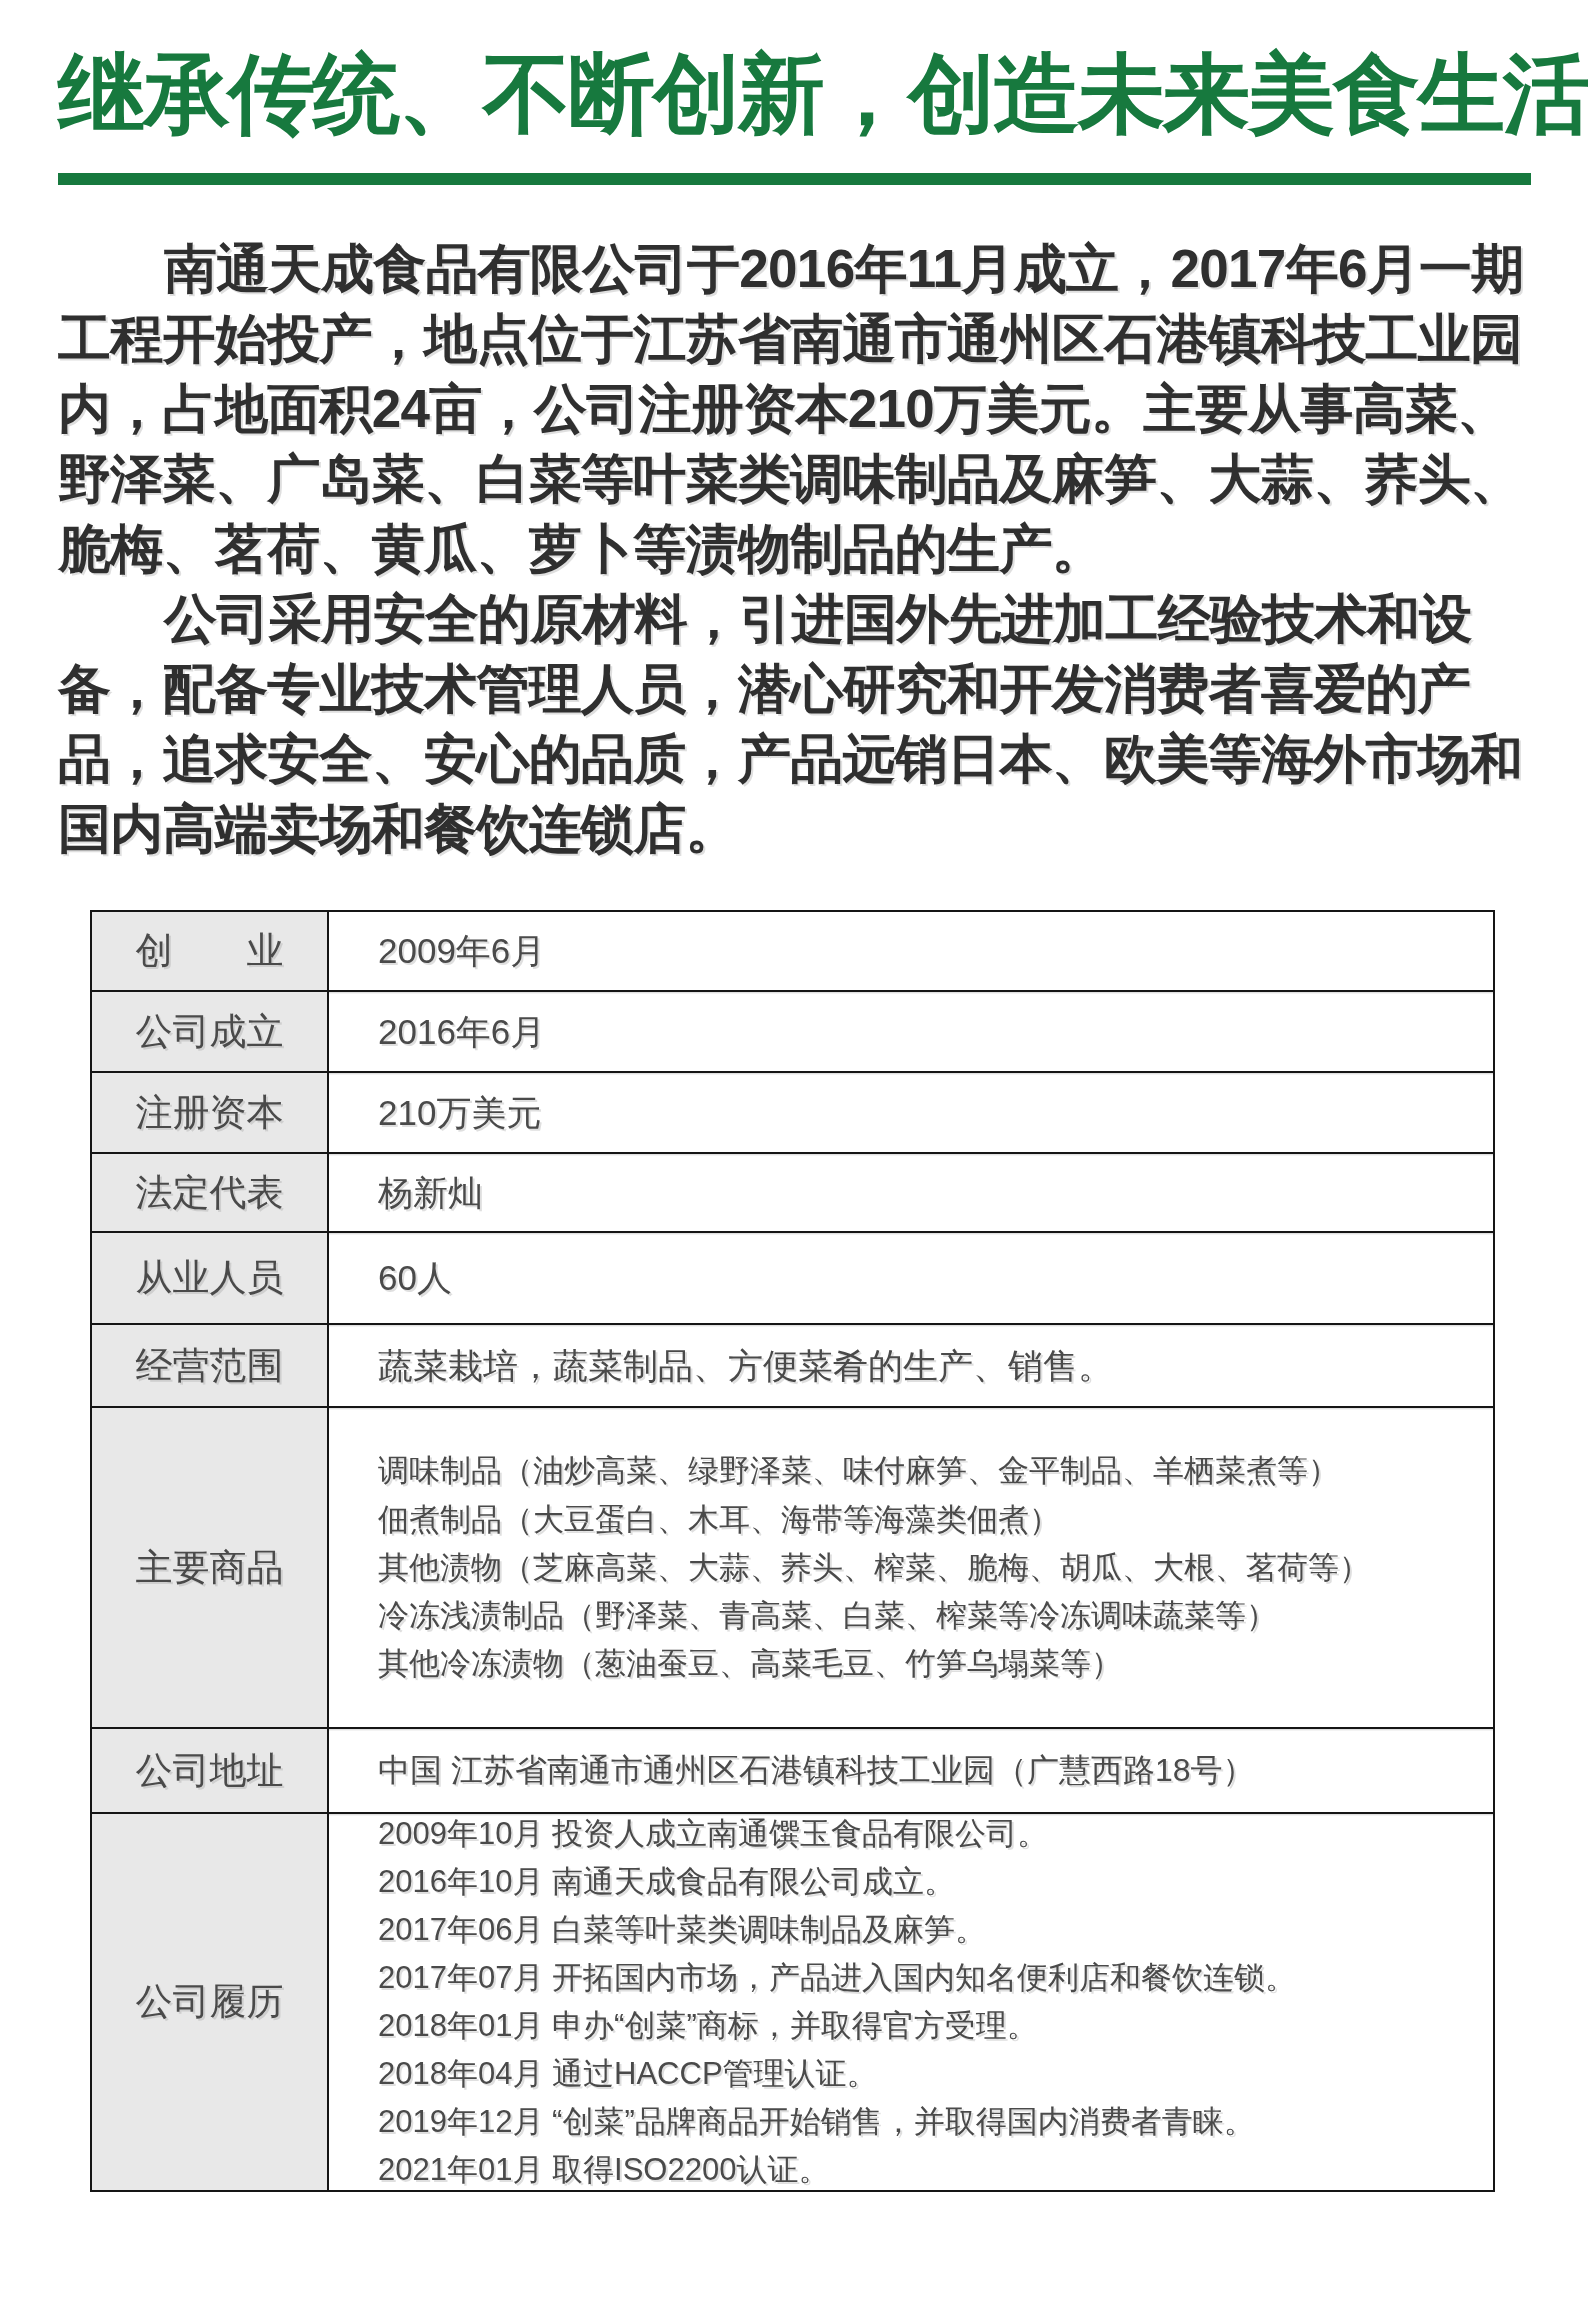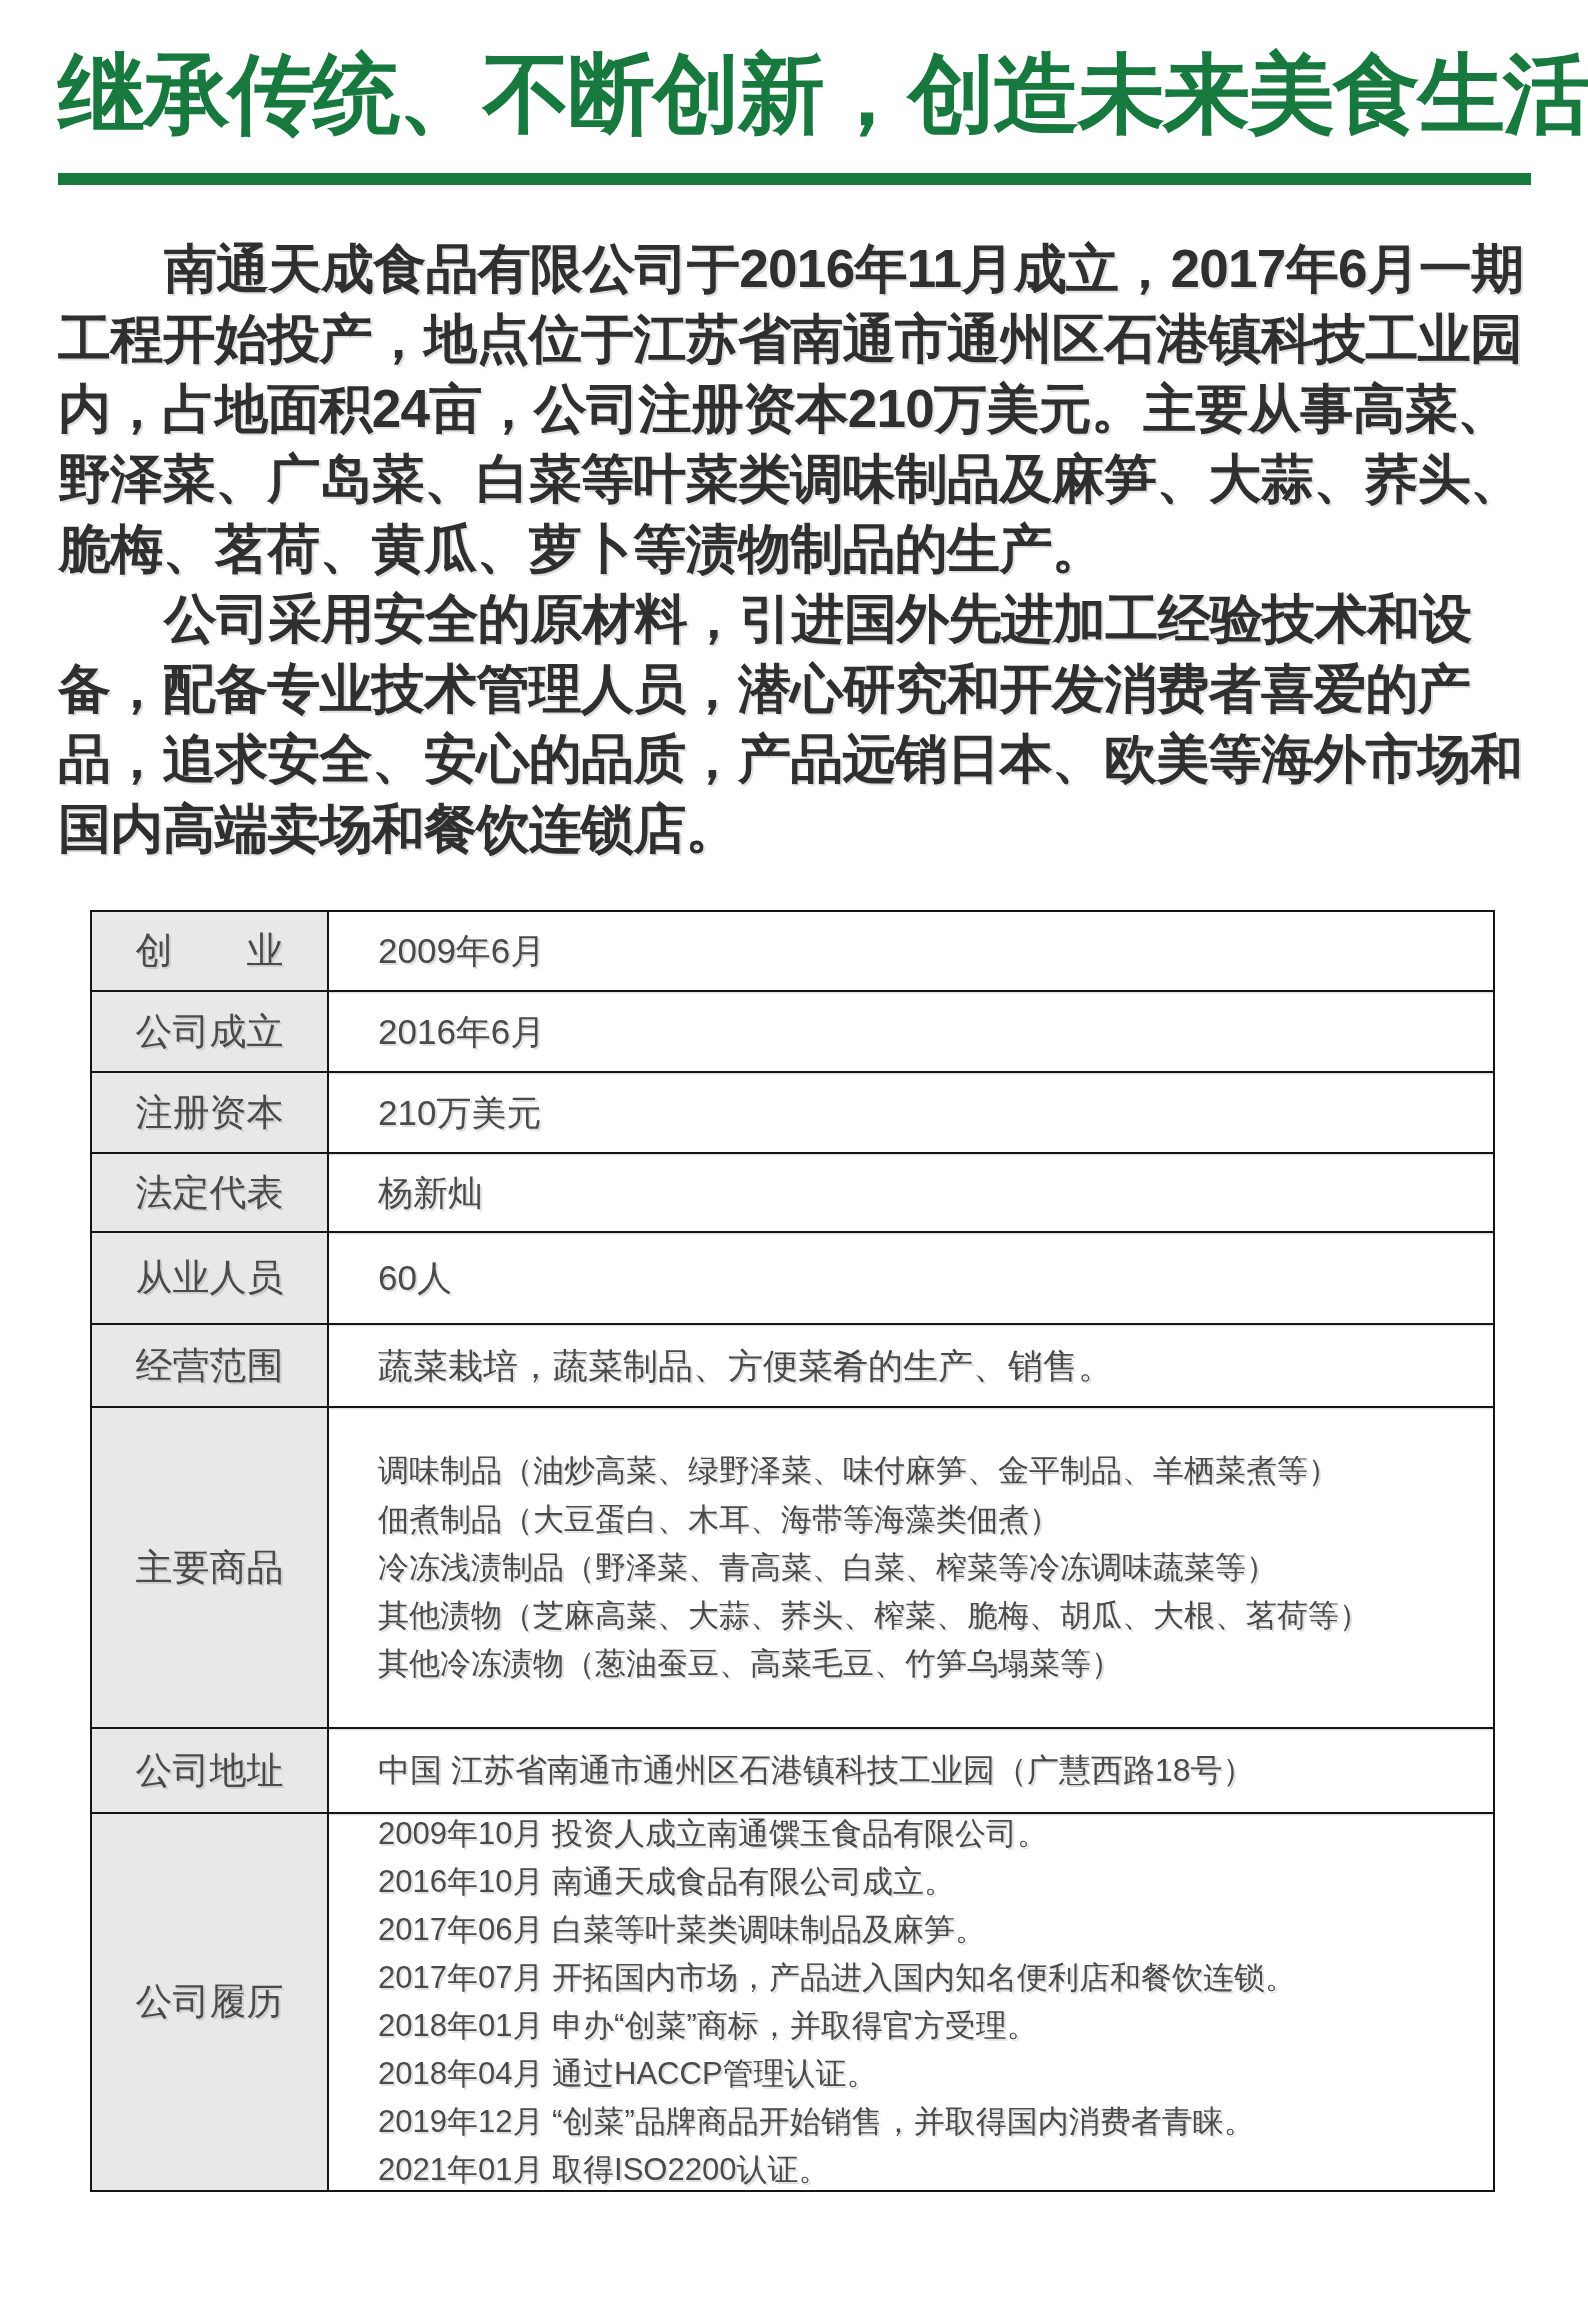--- a/index.html
+++ b/index.html
@@ -137,22 +137,22 @@
       <div class="tvalue">
         <div class="vline">蔬菜栽培，蔬菜制品、方便菜肴的生产、销售。</div>
       </div>
     </div>
 
     <div class="trow multi" style="height:321px">
       <div class="tlabel">主要商品</div>
       <div class="tvalue">
         <div class="vline">调味制品（油炒高菜、绿野泽菜、味付麻笋、金平制品、羊栖菜煮等）</div>
         <div class="vline">佃煮制品（大豆蛋白、木耳、海带等海藻类佃煮）</div>
+        <div class="vline">其他渍物（芝麻高菜、大蒜、荞头、榨菜、脆梅、胡瓜、大根、茗荷等）</div>
         <div class="vline">冷冻浅渍制品（野泽菜、青高菜、白菜、榨菜等冷冻调味蔬菜等）</div>
-        <div class="vline">其他渍物（芝麻高菜、大蒜、荞头、榨菜、脆梅、胡瓜、大根、茗荷等）</div>
         <div class="vline">其他冷冻渍物（葱油蚕豆、高菜毛豆、竹笋乌塌菜等）</div>
       </div>
     </div>
 
     <div class="trow addr" style="height:85px">
       <div class="tlabel">公司地址</div>
       <div class="tvalue">
         <div class="vline">中国 江苏省南通市通州区石港镇科技工业园（广慧西路18号）</div>
       </div>
     </div>

